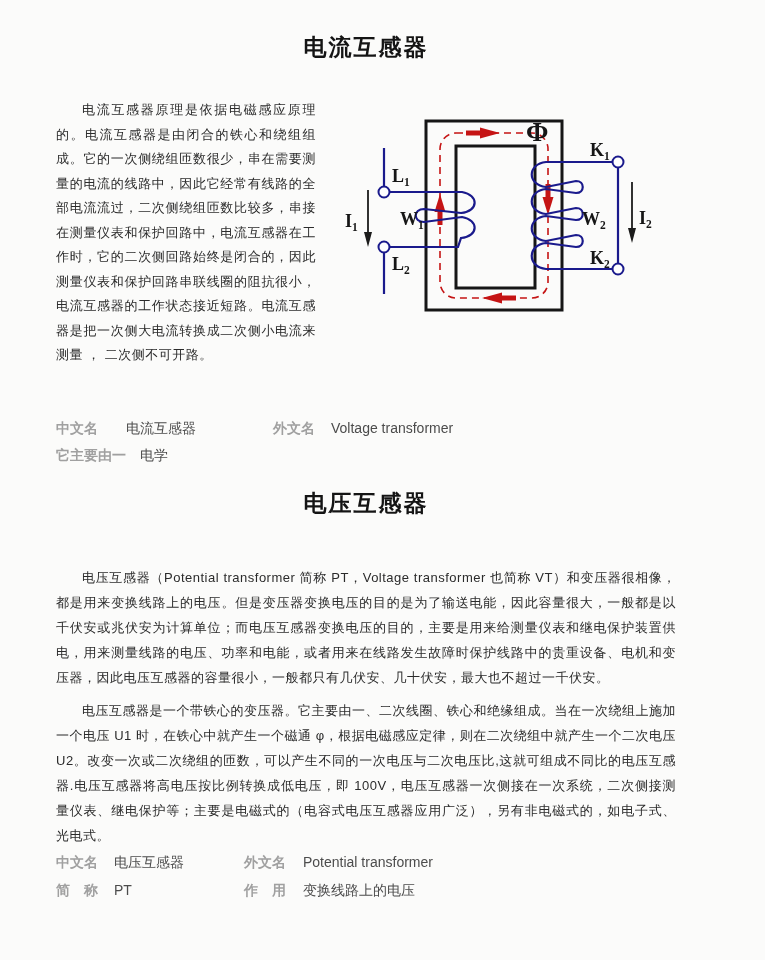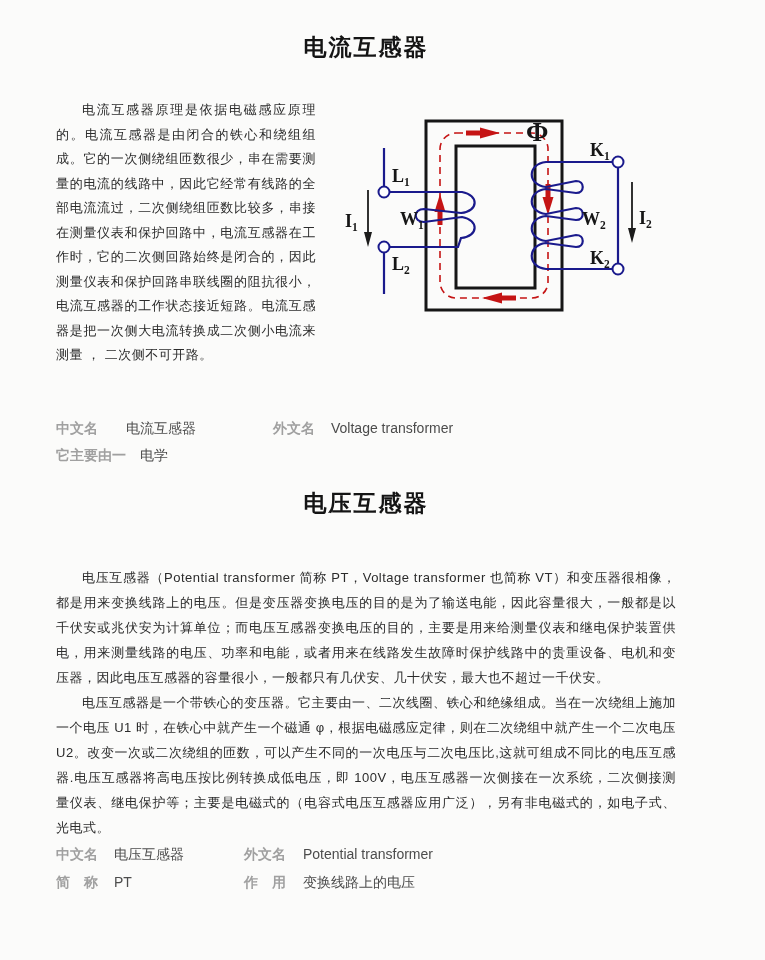--- a/index.html
+++ b/index.html
@@ -53,21 +53,21 @@
   .ib-value { margin-left:14px; color:#4c4c4c; white-space:pre; }
   .t1 .pair1 { width:217px; }
   .t1 .pair1 .ib-label { min-width:56px; }
   .t1 .pair2 .ib-label { min-width:44px; }
   .t2 .pair1 { width:188px; }
   .t2 .pair1 .ib-label { min-width:44px; }
   .t2 .pair2 .ib-label { min-width:45px; }
   .infobox-2 { margin-top:6px; }
   .infobox-2 .ib-row { margin-bottom:11px; }
 
-  .sec2-para { margin-top:0; line-height:25px; }
+  .sec2-para { margin-top:8px; line-height:25px; }
   .sec2-para-first { margin-top:47px; }
 </style>
 </head>
 <body>
 
 <div class="page">
 
   <h1 class="sec-title title-1">电流互感器</h1>
 
   <div class="sec1-flow">

